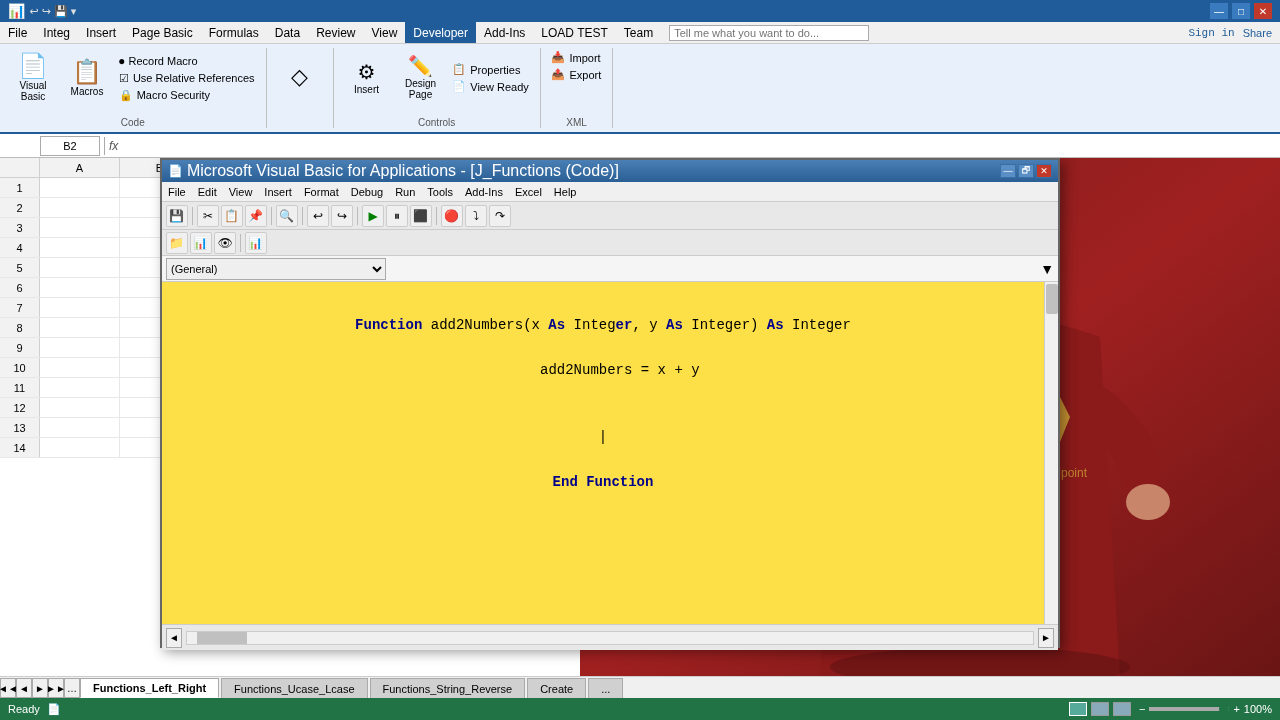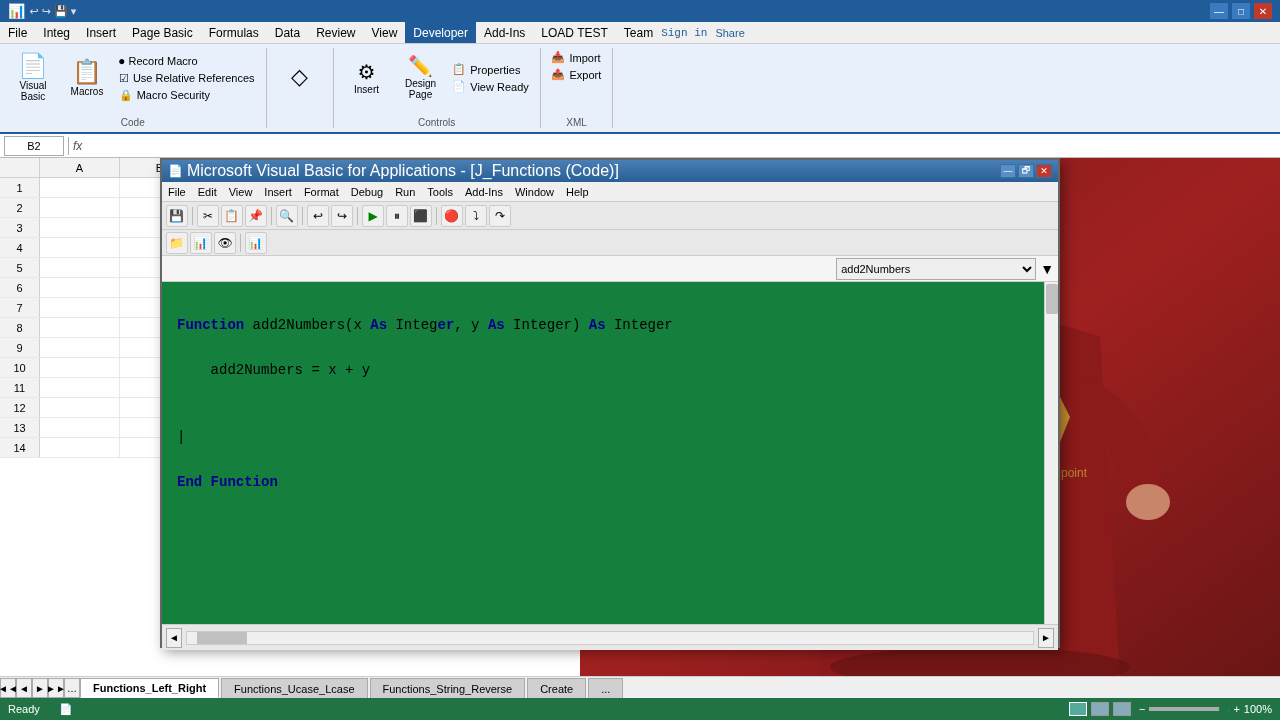--- a/index.html
+++ b/index.html
@@ -115,20 +115,21 @@
       padding: 0 4px;
       gap: 4px;
     }
     #name-box {
       width: 60px;
       height: 20px;
       border: 1px solid #aaa;
       font-size: 11px;
       padding: 0 3px;
       text-align: center;
+      margin-left: 36px;
     }
     #formula-bar-separator { width: 1px; height: 18px; background: #aaa; }
     #formula-input {
       flex: 1;
       height: 20px;
       border: none;
       font-size: 11px;
       outline: none;
     }
 
@@ -295,28 +296,29 @@
     }
 
     #code-editor {
       flex: 1;
       display: flex;
       background: #fff;
       overflow: hidden;
     }
     #code-text {
       flex: 1;
-      background: #15803d;
+      background: #fde047;
       font-family: 'Courier New', monospace;
       font-size: 14px;
       padding: 10px 15px;
       color: #00008B;
       white-space: pre;
       overflow-y: auto;
       line-height: 1.6;
+      text-align: center;
     }
     .code-keyword { color: #00008B; font-weight: bold; }
     .code-normal { color: #000; }
 
     #code-scrollbar {
       width: 14px;
       background: #f0f0f0;
       border-left: 1px solid #ccc;
     }
     #code-scrollbar-thumb {
@@ -389,21 +391,21 @@
       align-items: center;
       padding: 0 8px;
       color: white;
       font-size: 11px;
       justify-content: space-between;
       position: absolute;
       bottom: 0;
       left: 0;
       right: 0;
     }
-    #status-bar .status-left { display: flex; align-items: center; gap: 20px; }
+    #status-bar .status-left { display: flex; align-items: center; gap: 8px; }
     #status-bar .status-right { display: flex; align-items: center; gap: 8px; }
 
     
     #sheet-tabs {
       background: #f0f0f0;
       height: 22px;
       display: flex;
       align-items: flex-end;
       border-top: 1px solid #ccc;
       overflow: hidden;
@@ -485,20 +487,23 @@
   <div class="menu-item">Insert</div>
   <div class="menu-item">Page Basic</div>
   <div class="menu-item">Formulas</div>
   <div class="menu-item">Data</div>
   <div class="menu-item">Review</div>
   <div class="menu-item">View</div>
   <div class="menu-item active">Developer</div>
   <div class="menu-item">Add-Ins</div>
   <div class="menu-item">LOAD TEST</div>
   <div class="menu-item">Team</div>
+  <div style="flex:1;display:flex;align-items:center;padding:0 8px;">
+    <input type="text" style="width: 200px; height: 16px; font-size: 11px; border: 1px solid rgb(170, 170, 170); padding: 0px 20px 0px 4px;" placeholder="Tell me what you want to do...">
+  </div>
   <div style="display:flex;gap:8px;padding-right:8px;font-size:11px;">
     <span style="color:#1f5c99;cursor:pointer;font-family:Liberation Mono, monospace;">Sign in</span>
     <span style="color:#1f5c99;cursor:pointer;">Share</span>
   </div>
 </div>
 
 <div id="ribbon">
 
   <div class="ribbon-group">
     <div class="ribbon-btn-row">
@@ -790,21 +795,21 @@
     <div id="vba-menu">
       <div class="vba-menu-item">File</div>
       <div class="vba-menu-item">Edit</div>
       <div class="vba-menu-item">View</div>
       <div class="vba-menu-item">Insert</div>
       <div class="vba-menu-item">Format</div>
       <div class="vba-menu-item">Debug</div>
       <div class="vba-menu-item">Run</div>
       <div class="vba-menu-item">Tools</div>
       <div class="vba-menu-item">Add-Ins</div>
-      <div class="vba-menu-item">Window</div>
+      <div class="vba-menu-item">Excel</div>
       <div class="vba-menu-item">Help</div>
     </div>
 
     <div id="vba-toolbar">
       <div class="vba-tb-btn">💾</div>
       <div class="vba-tb-sep"></div>
       <div class="vba-tb-btn">✂</div>
       <div class="vba-tb-btn">📋</div>
       <div class="vba-tb-btn">📌</div>
       <div class="vba-tb-sep"></div>
@@ -825,24 +830,24 @@
     <div id="vba-toolbar2">
       <div class="vba-tb-btn">📁</div>
       <div class="vba-tb-btn">📊</div>
       <div class="vba-tb-btn">👁</div>
       <div class="vba-tb-sep"></div>
       <div class="vba-tb-btn">📊</div>
     </div>
 
     <div id="code-area">
       <div id="code-selector-row">
+        <select id="code-object-select">
+          <option>(General)</option>
+        </select>
         <div style="flex:1;"></div>
-        <select style="width:200px;height:22px;font-size:11px;border:1px solid #aaa;">
-          <option>add2Numbers</option>
-        </select>
         <div style="margin-left:4px;cursor:pointer;font-size:14px;">▼</div>
       </div>
 
       <div id="code-editor">
         <div id="code-text">
 <span class="code-keyword">Function</span><span class="code-normal"> add2Numbers(x </span><span class="code-keyword">As</span><span class="code-normal"> Integ</span><span class="code-keyword">er</span><span class="code-normal">, y </span><span class="code-keyword">As</span><span class="code-normal"> Integer) </span><span class="code-keyword">As</span><span class="code-normal"> Integer</span>
 
 <span class="code-normal">    add2Numbers = x + y</span>
 
 

